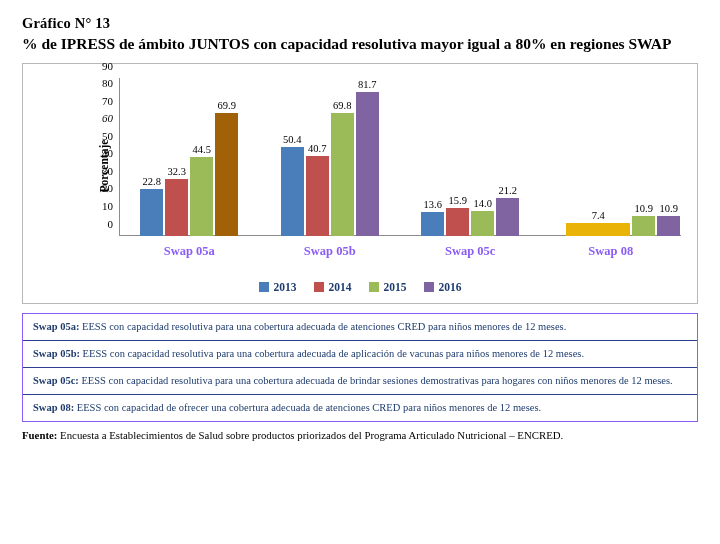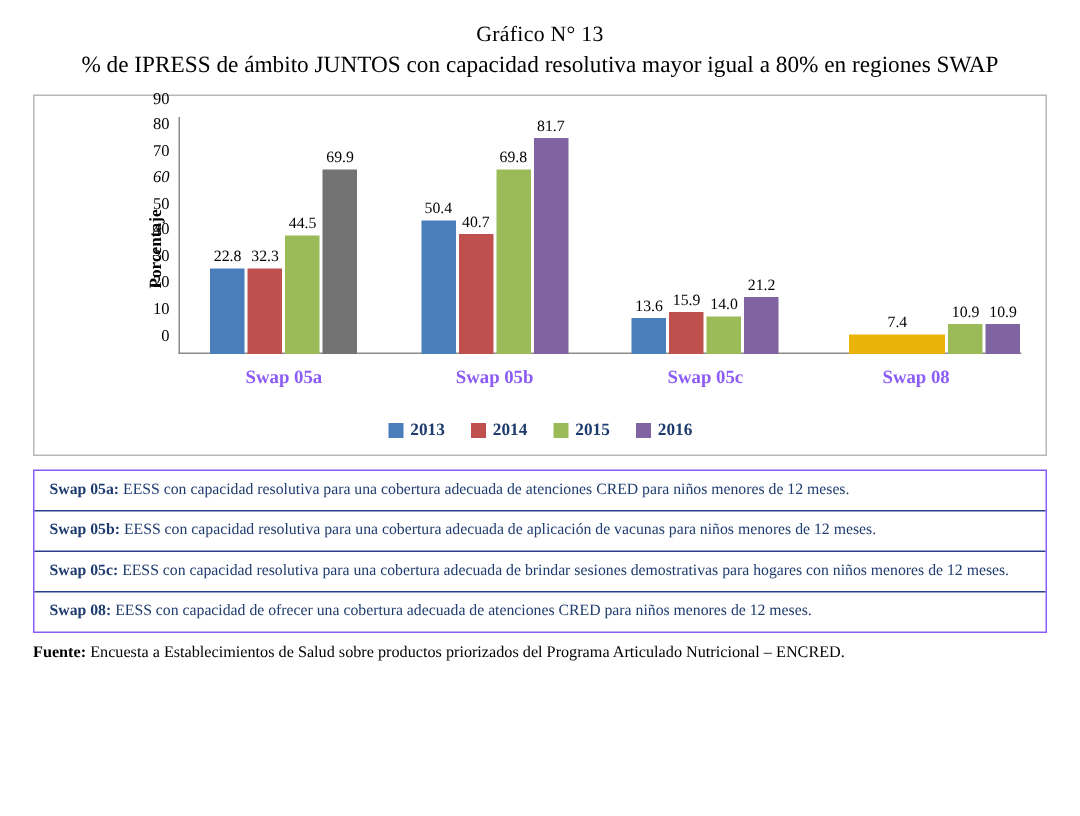--- a/index.html
+++ b/index.html
@@ -15,22 +15,21 @@
     overflow: hidden;
   }
   .page {
     position: relative;
     width: 720px;
     height: 544px;
     box-sizing: border-box;
     padding: 14px 22px 0 22px;
   }
   .title-block {
-    text-align: center;
-    font-weight: normal;
+    font-weight: bold;
     line-height: 1.25;
   }
   .title-line1 {
     font-size: 14.5px;
     letter-spacing: 0.2px;
   }
   .title-line2 {
     font-size: 15.5px;
     margin-top: 2px;
   }
@@ -205,30 +204,30 @@
           <div class="ytick" style="bottom: 35.1111px;">20</div>
           <div class="ytick" style="bottom: 52.6667px;">30</div>
           <div class="ytick" style="bottom: 70.2222px;">40</div>
           <div class="ytick" style="bottom: 87.7778px;">50</div>
           <div class="ytick" style="bottom: 105.333px; font-style: italic;">60</div>
           <div class="ytick" style="bottom: 122.889px;">70</div>
           <div class="ytick" style="bottom: 140.444px;">80</div>
           <div class="ytick" style="bottom: 158px;">90</div>
           <div class="group" style="left: 0px; width: 140.5px;">
             <div class="bars">
-              <div class="bar" style="height: 57px; background: rgb(74, 126, 187);">
+              <div class="bar" style="height: 47px; background: rgb(74, 126, 187);">
                 <span class="val">22.8</span>
               </div>
               <div class="bar" style="height: 56.7044px; background: rgb(192, 80, 77);">
                 <span class="val">32.3</span>
               </div>
               <div class="bar" style="height: 78.1222px; background: rgb(155, 187, 89);">
                 <span class="val">44.5</span>
               </div>
-              <div class="bar" style="height: 122.713px; background: #737373;">
+              <div class="bar" style="height: 122.713px; background: #a16207;">
                 <span class="val">69.9</span>
               </div>
             </div>
             <div class="cat-label">Swap 05a</div>
           </div>
           <div class="group" style="left: 140.5px; width: 140.5px;">
             <div class="bars">
               <div class="bar" style="height: 88.48px; background: rgb(74, 126, 187);">
                 <span class="val">50.4</span>
               </div>

